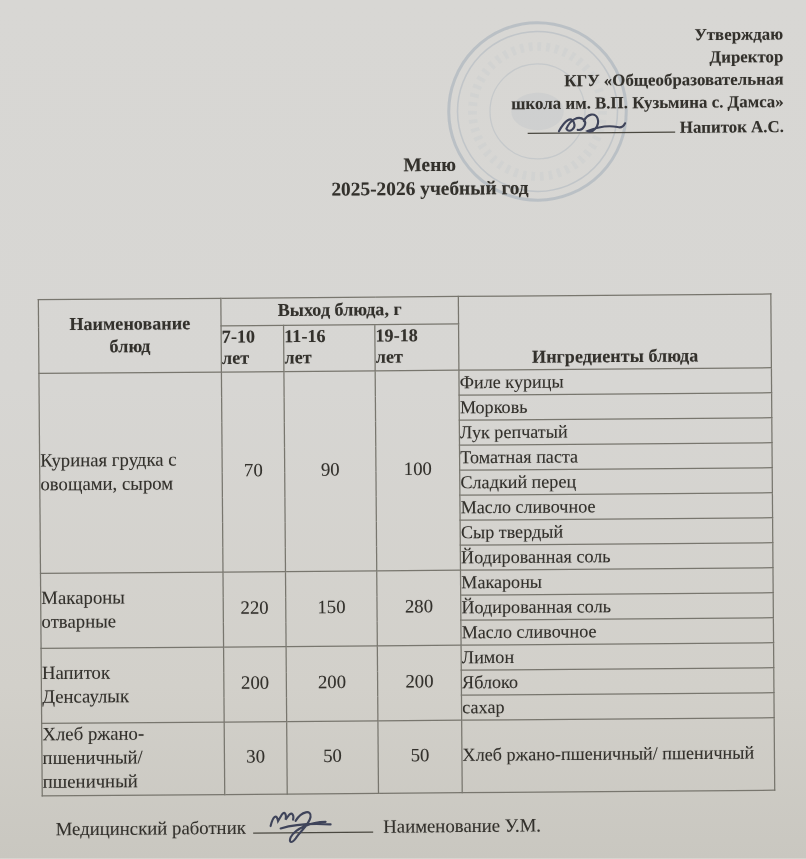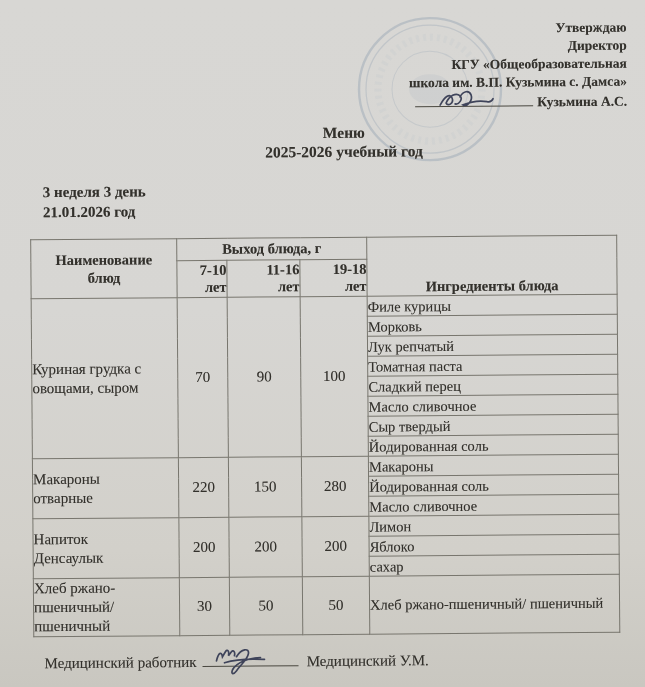--- a/index.html
+++ b/index.html
@@ -37,21 +37,21 @@
   table.menu{
     position:absolute;top:237px;left:31px;
     width:586px;border-collapse:collapse;table-layout:fixed;
     font-size:14.5px;
   }
   table.menu th,table.menu td{
     border:1px solid #78766e;padding:0;overflow:hidden;
   }
   th.name-h{font-size:14.5px;line-height:18px;text-align:center;vertical-align:middle;white-space:pre-line;}
   th.out-h{height:21px;font-size:14.5px;text-align:center;vertical-align:middle;}
-  th.age-h{height:36px;font-size:14.5px;line-height:17px;text-align:right;vertical-align:middle;white-space:pre-line;}
+  th.age-h{height:36px;font-size:14.5px;line-height:17px;text-align:left;vertical-align:middle;white-space:pre-line;}
   th.ing-h{font-size:14.5px;text-align:center;vertical-align:bottom;padding-bottom:2px;}
   td.name{
     font-size:15px;line-height:19px;text-align:left;vertical-align:middle;
     padding-left:8px;padding-right:2px;white-space:pre-line;
   }
   td.num{font-size:15px;text-align:center;vertical-align:middle;}
   td.ing{
     font-size:14.5px;line-height:18px;text-align:left;vertical-align:middle;
     padding-left:8px;height:19px;
   }
@@ -85,31 +85,29 @@
   <div class="approval">
     <div>Утверждаю</div>
     <div>Директор</div>
     <div>КГУ «Общеобразовательная</div>
     <div>школа им. В.П. Кузьмина с. Дамса»</div>
     <div>
       <span class="sigline">
         <svg width="58" height="24" viewBox="0 0 58 24">
           <path d="M3 17 C8 8 13 5 15 10 C17 15 11 19 9 15 C12 8 19 4 23 8 C26 11 22 17 18 16 M23 9 C26 3 32 2 34 7 C36 13 30 19 26 17 C31 15 40 12 50 14 C53 15 55 13 56 11" fill="none" stroke="#3f445a" stroke-width="1.7" stroke-linecap="round"></path>
         </svg>
-      </span><span>Кузьмина А.С.</span>
+      </span><span>Напиток А.С.</span>
     </div>
   </div>
 
   <div class="title">
     <div>Меню</div>
     <div>2025-2026 учебный год</div>
   </div>
 
-  <div class="period">3 неделя 3 день
-21.01.2026 год</div>
 
   <table class="menu">
     <colgroup>
       <col style="width:146px">
         <col style="width:50px">
         <col style="width:73px">
         <col style="width:67px">
         <col style="width:250px">
     </colgroup>
     <tbody>
@@ -198,16 +196,16 @@
         <td class="ing ing-multi">Хлеб ржано-пшеничный/ пшеничный</td>
       </tr>
     </tbody>
   </table>
 
   <div class="footer">
     <span>Медицинский работник</span><span class="sigline">
       <svg width="66" height="34" viewBox="0 0 66 34">
         <path d="M6 16 C8 8 11 6 12 12 L15 7 C17 4 19 6 18 11 L21 7 C23 5 25 7 24 11 M26 12 C31 4 39 3 38 9 C37 15 30 20 26 26 C23 30 20 30 22 25 C26 18 38 13 50 13 M14 18 C24 15 40 14 54 15" fill="none" stroke="#3f445a" stroke-width="1.7" stroke-linecap="round"></path>
       </svg>
-    </span><span>Медицинский У.М.</span>
+    </span><span>Наименование У.М.</span>
   </div>
 
 </div>
 
 </body></html>

